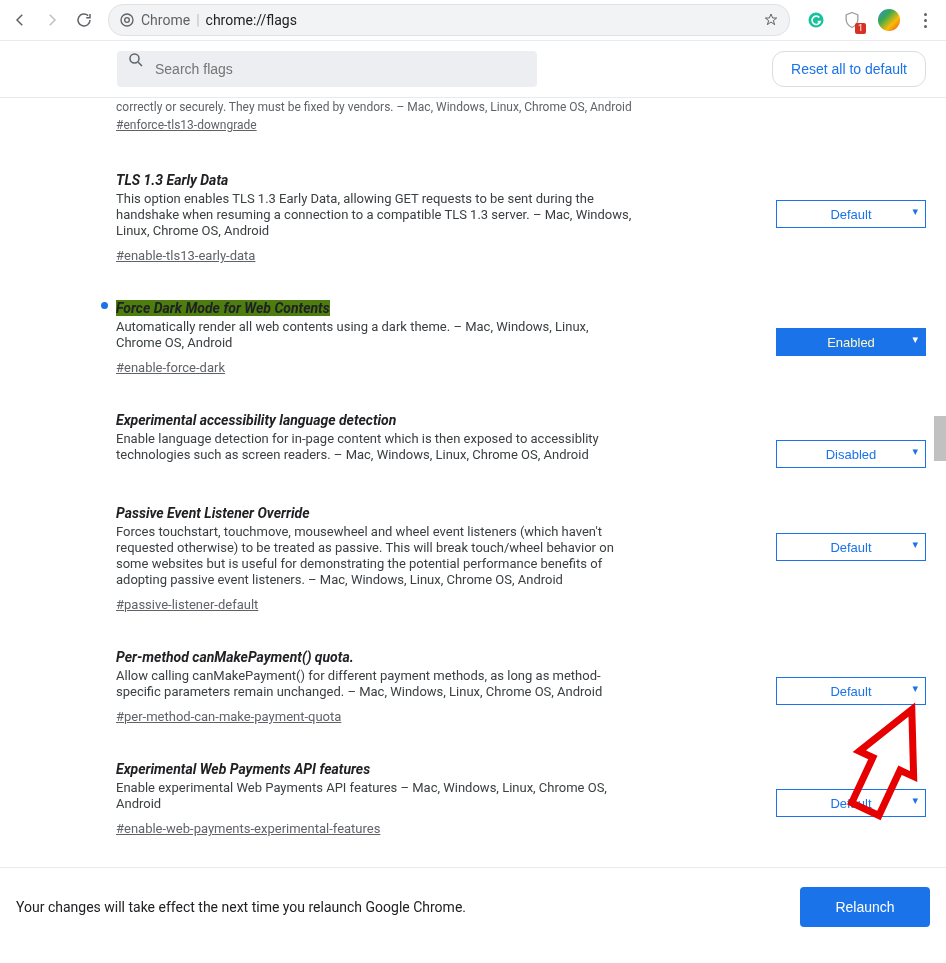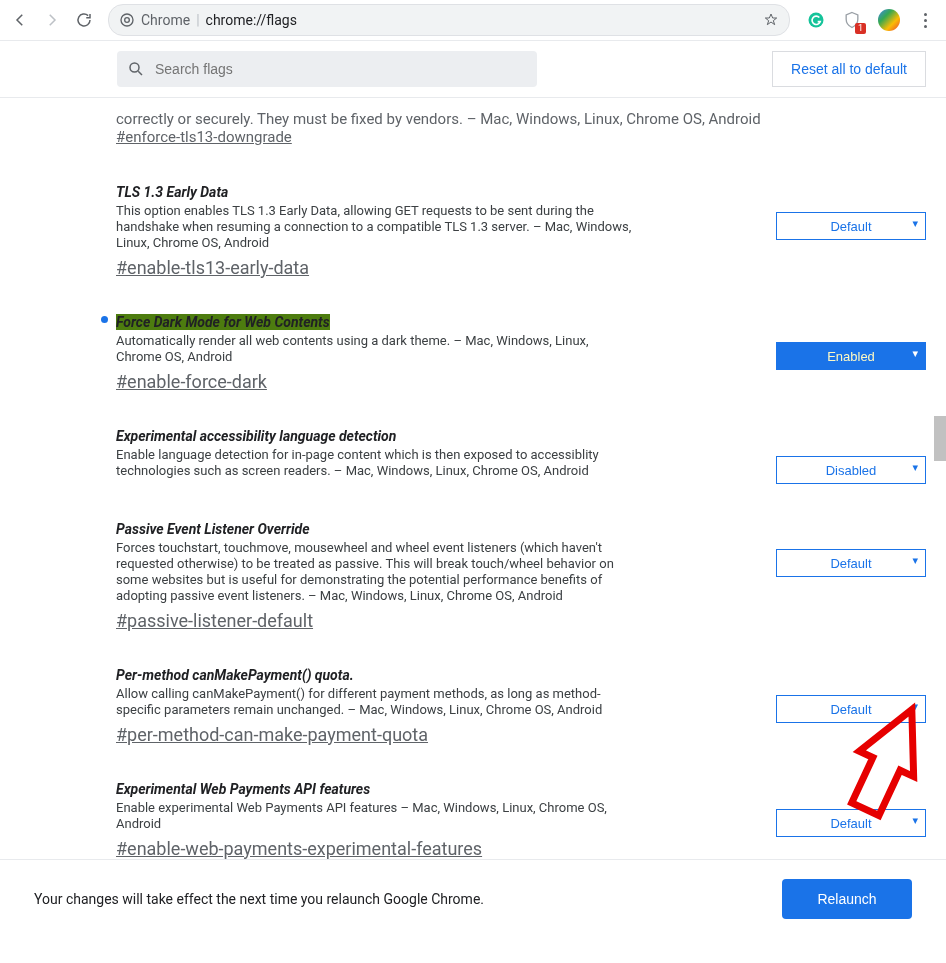--- a/index.html
+++ b/index.html
@@ -25,46 +25,46 @@
   .addr .star{margin-left:auto;}
   .tool-ico{width:20px;height:20px;margin:0 6px;position:relative;}
   .badge{position:absolute;bottom:-4px;right:-4px;background:#d93025;color:#fff;font-size:9px;line-height:11px;padding:0 3px;border-radius:2px;}
   .avatar{width:22px;height:22px;border-radius:50%;background:linear-gradient(135deg,#4285f4,#34a853,#fbbc04,#ea4335);margin:0 6px;}
   .dots{width:18px;height:18px;display:flex;flex-direction:column;justify-content:center;align-items:center;gap:3px;cursor:pointer;margin:0 6px;}
   .dots span{width:3px;height:3px;background:#5f6368;border-radius:50%;}
 
   
   .page{height:905px;overflow:hidden;position:relative;}
   .search-row{height:56px;border-bottom:1px solid #e8eaed;display:flex;align-items:center;padding:0 20px 0 117px;background:#fff;}
-  .search-box{width:400px;height:36px;background:#eceef1;border-radius:4px;display:flex;align-items:center;padding:0 10px;gap:8px;color:#5f6368;}
+  .search-box{width:400px;height:36px;background:#eceef1;border-radius:4px;display:flex;padding:0 10px;gap:8px;color:#5f6368;}
   .search-box svg{width:18px;height:18px;fill:none;stroke:#5f6368;stroke-width:2;}
   .search-box input{border:none;background:transparent;outline:none;font-size:14px;color:#202124;flex:1;}
-  .reset-btn{margin-left:auto;border:1px solid var(--border);background:#fff;color:var(--blue);height:36px;padding:0 18px;border-radius:0;font-size:14px;cursor:pointer;}
+  .reset-btn{margin-left:auto;border:1px solid var(--border);background:#fff;color:var(--blue);height:36px;padding:0 18px;border-radius:12px;font-size:14px;cursor:pointer;}
 
   
   .scroll{height:790px;overflow-y:auto;padding:0 20px 0 98px;}
-  .partial{padding:0 0 18px 18px;color:var(--grey);font-size:15px;line-height:18px;margin-top:12px;}
+  .partial{padding:0 0 18px 18px;color:var(--grey);font-size:12px;line-height:18px;}
   .partial .anchor{color:#5f6368;text-decoration:underline;display:inline-block;}
   .flag{display:flex;align-items:flex-start;padding:18px 0 0 0; margin-bottom:16px;}
   .flag .dot{width:12px;display:flex;justify-content:center;padding-top:4px;}
   .flag .dot.active::before{content:"";width:7px;height:7px;background:var(--blue);border-radius:50%;display:block;}
   .flag-body{flex:1;padding-left:6px;padding-right:10px;}
   .flag-title{font-size:14px;font-weight:700;margin:0 0 4px 0;display:inline;font-style:italic;}
   .flag-title.hl{background:#4d7c0f;}
   .flag-desc{font-size:13px;line-height:16px;color:#3c4043;margin:2px 16px 6px 0;max-width:520px;}
-  .flag-anchor{font-size:18px;color:#5f6368;text-decoration:underline;}
+  .flag-anchor{font-size:13px;color:#5f6368;text-decoration:underline;}
   .flag-select{width:150px;padding-top:30px;}
   .sel{width:150px;height:28px;border:1px solid var(--blue);color:var(--blue);background:#fff;font-size:13px;padding:0 24px;appearance:none;-webkit-appearance:none;position:relative;text-align:center;cursor:pointer;}
   .sel.filled{background:var(--blue);color:#fef9c3;}
   .selwrap{position:relative;}
   .selwrap::after{content:"▾";position:absolute;right:8px;top:5px;font-size:11px;color:var(--blue);pointer-events:none;}
   .selwrap.filled::after{color:#fff;}
 
   
-  .bottom{position:absolute;left:0;right:0;bottom:8px;height:78px;border-top:1px solid #e8eaed;background:#fff;display:flex;align-items:center;padding:0 34px;font-size:14px;}
+  .bottom{position:absolute;left:0;right:0;bottom:0;height:78px;border-top:1px solid #e8eaed;background:#fff;display:flex;align-items:center;padding:0 16px;font-size:14px;}
   .relaunch{margin-left:auto;background:var(--blue);color:#fff;border:none;height:40px;width:130px;border-radius:4px;font-size:14px;cursor:pointer;}
 
   
   .red-arrow{position:absolute;right:28px;bottom:80px;pointer-events:none;}
   .red-arrow svg{width:90px;height:170px;}
 
   
   .scrollthumb{position:absolute;right:0;top:375px;width:12px;height:45px;background:#c1c1c1;border-radius:0;}
 </style>
 </head>

